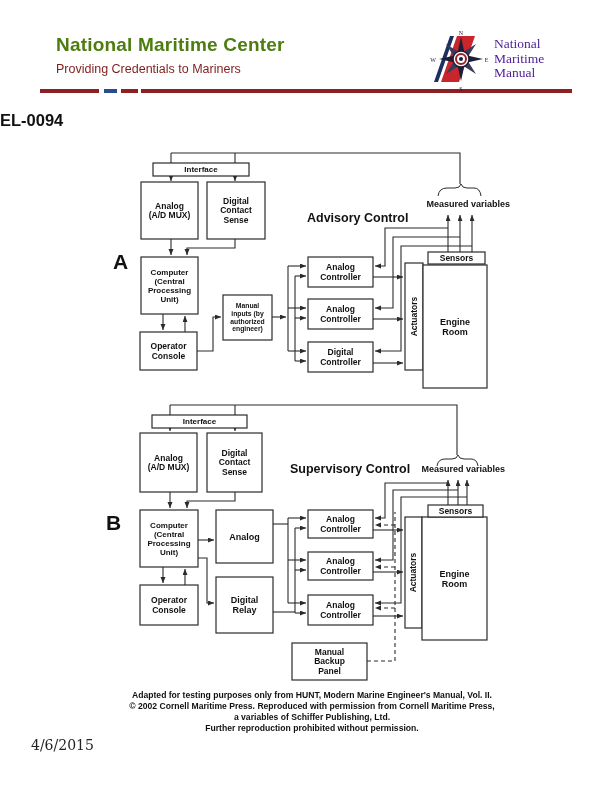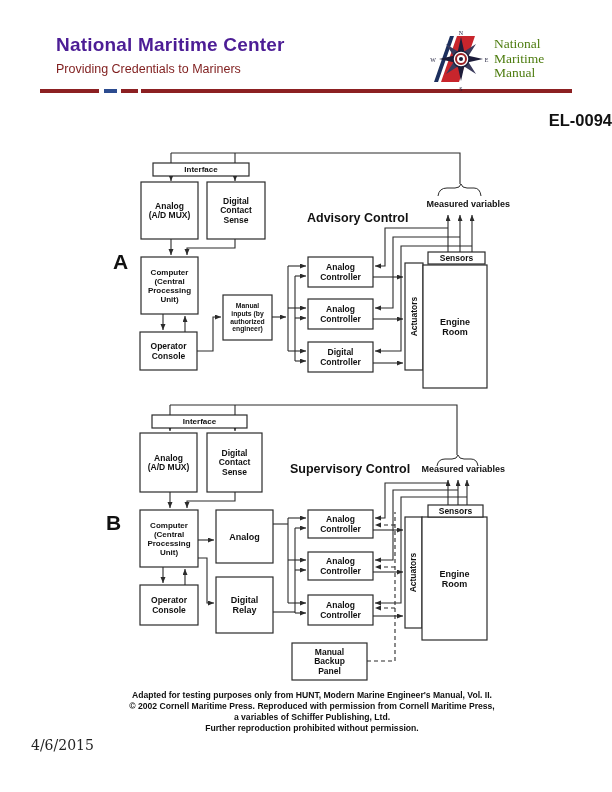--- a/index.html
+++ b/index.html
@@ -1,24 +1,24 @@
 <!DOCTYPE html>
 <html><head>
 <meta charset="utf-8">
 <style>
   html,body{margin:0;padding:0;background:#ffffff;}
   .page{position:relative;width:612px;height:792px;background:#ffffff;overflow:hidden;
         font-family:"Liberation Sans",sans-serif;}
   .abs{position:absolute;}
-  .h-title{left:56px;top:34px;font-size:19px;font-weight:bold;color:#4c1d95;letter-spacing:.2px;}
+  .h-title{left:56px;top:34px;font-size:19px;font-weight:bold;color:#4d7c0f;letter-spacing:.2px;}
   .h-sub{left:56px;top:62px;font-size:12.5px;color:#7f1d1d;}
   .divseg{position:absolute;top:89px;height:3.5px;background:#8c2022;}
   .logo-text{left:494px;top:37px;font-family:"Liberation Serif",serif;font-size:13.5px;
-             line-height:14.5px;color:#4d7c0f;}
-  .doc-title{left:0;top:111px;width:612px;text-align:right;font-size:16.5px;font-weight:bold;color:#111;}
+             line-height:14.5px;color:#4c1d95;}
+  .doc-title{left:0;top:111px;width:612px;text-align:left;font-size:16.5px;font-weight:bold;color:#111;}
   .sec-label{font-size:21px;font-weight:bold;color:#111;}
   .diag-title{font-size:12.5px;font-weight:bold;color:#111;}
   .mv-label{width:96px;text-align:right;font-size:9px;font-weight:bold;color:#111;}
   .footer{left:0;top:690px;width:612px;text-align:center;font-size:8.6px;font-weight:bold;
           color:#111;line-height:10.9px;margin-left:6px;}
   .date{left:31px;top:737px;font-family:"DejaVu Serif",serif;font-size:14px;color:#222;}
   svg{position:absolute;left:0;top:0;}
   .ln{fill:none;stroke:#2b2b2b;stroke-width:1.1px;}
   .lnd{fill:none;stroke:#2b2b2b;stroke-width:1.1px;stroke-dasharray:4 3;}
   .brace{fill:none;stroke:#2b2b2b;stroke-width:1px;}

